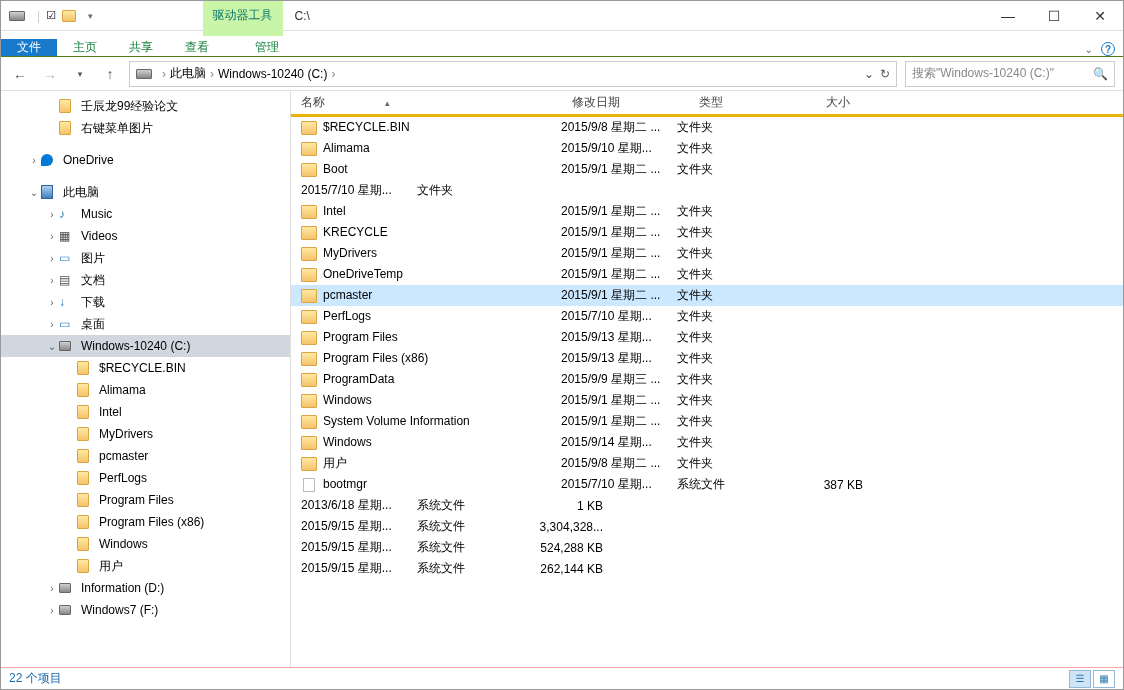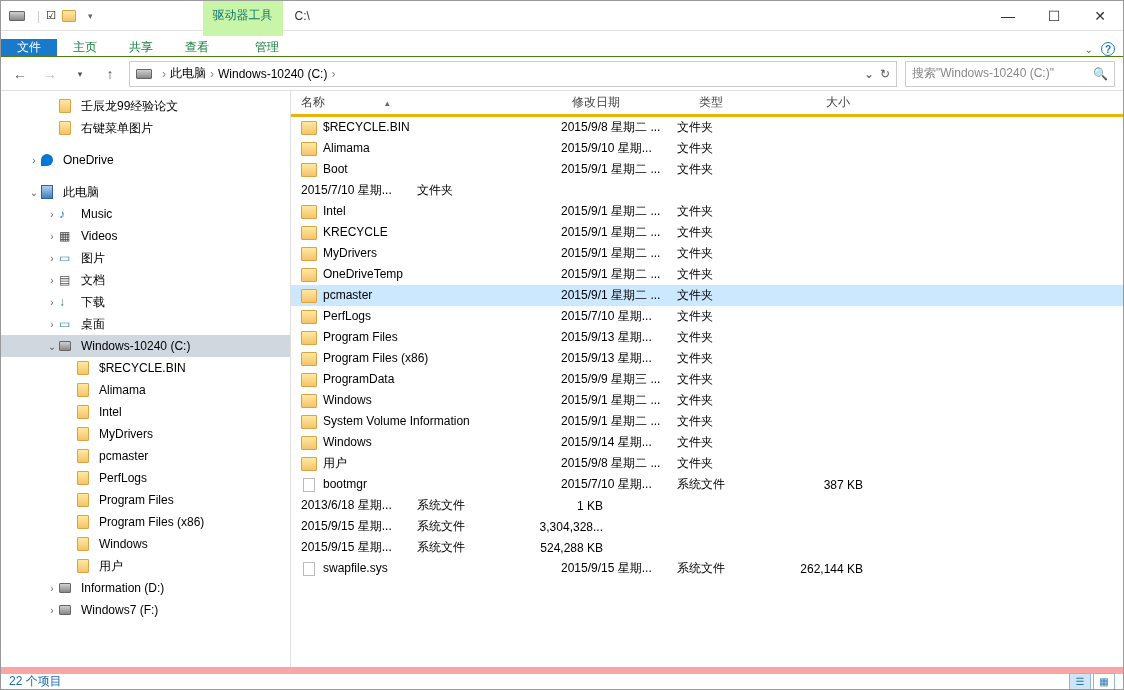--- a/index.html
+++ b/index.html
@@ -48,21 +48,21 @@
 .file-icon { background: #fff; border: 1px solid #bbb; width: 12px; height: 14px; position: relative; margin-left: 2px; margin-right: 8px; }
 .drive-icon { background: linear-gradient(#d0d0d0,#888); border: 1px solid #666; height: 10px; border-radius: 1px; }
 .pc-icon { background: linear-gradient(#b0d0f0,#4080c0); border: 1px solid #3060a0; }
 .od-icon { background: #0078d4; border-radius: 50% 50% 50% 0; width: 14px; height: 12px; }
 .music-icon::before { content: "♪"; color: #2a7ab0; }
 .video-icon::before { content: "▦"; color: #444; }
 .pic-icon::before { content: "▭"; color: #2a7ab0; }
 .doc-icon::before { content: "▤"; color: #555; }
 .dl-icon::before { content: "↓"; color: #2a7ab0; font-weight: bold; }
 .desk-icon::before { content: "▭"; color: #2a7ab0; }
-.statusbar { height: 22px; border-top: 7px solid #fca5a5; display: flex; align-items: center; padding: 0 8px; font-size: 12px; color: #1a6aad; }
+.statusbar { height: 22px; border-top: 1px solid #fca5a5; display: flex; align-items: center; padding: 0 8px; font-size: 12px; color: #1a6aad; }
 .statusbar .views { margin-left: auto; display: flex; gap: 2px; }
 .statusbar .views div { width: 22px; height: 18px; border: 1px solid #92b8da; display: flex; align-items: center; justify-content: center; color: #2a7ab0; font-size: 10px; }
 .statusbar .views div.active { background: #cfe4f7; }
 .sort-arrow { font-size: 9px; color: #666; margin-left: 0; "}
 </style>
 </head>
 <body>
 
 <div class="titlebar">
   <div class="qat">
@@ -409,21 +409,20 @@
           <div class="cell col-date">2015/9/15 星期...</div>
           <div class="cell col-type">系统文件</div>
           <div class="cell col-size">3,304,328...</div>
         </div>
         <div class="row">
           <div class="cell col-date">2015/9/15 星期...</div>
           <div class="cell col-type">系统文件</div>
           <div class="cell col-size">524,288 KB</div>
         </div>
         <div class="row">
-          <div class="cell col-name"><span class="file-icon"></span><span>swapfile.sys</span></div>
           <div class="cell col-date">2015/9/15 星期...</div>
           <div class="cell col-type">系统文件</div>
           <div class="cell col-size">262,144 KB</div>
         </div>
       </div>
   </div>
 </div>
 
 <div class="statusbar">
   <span>22 个项目</span>

